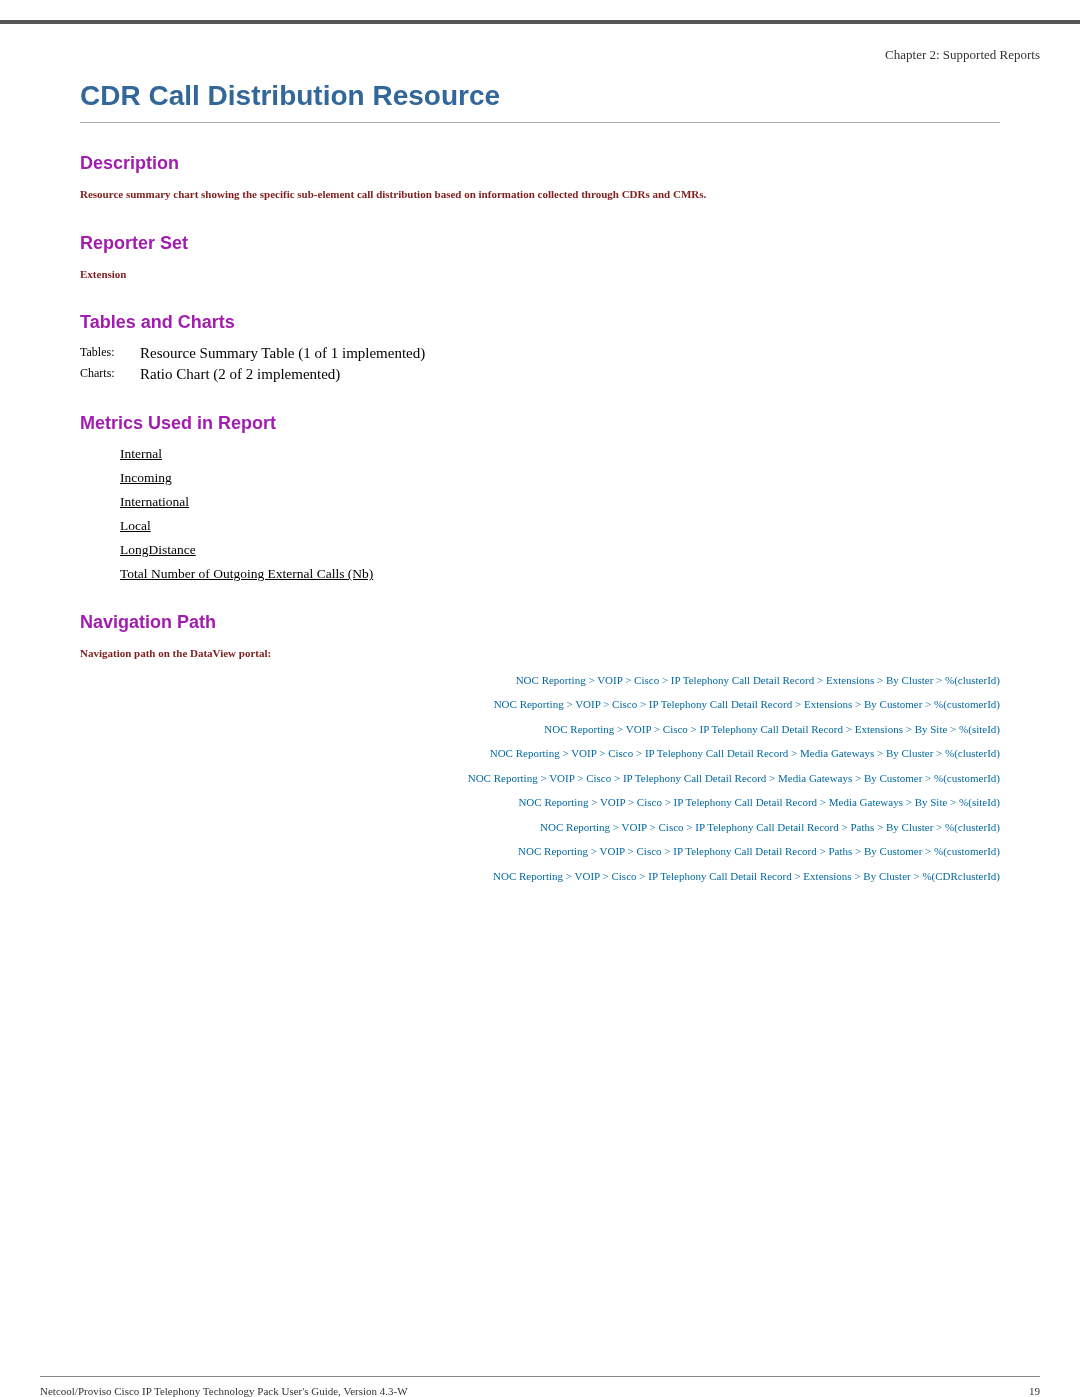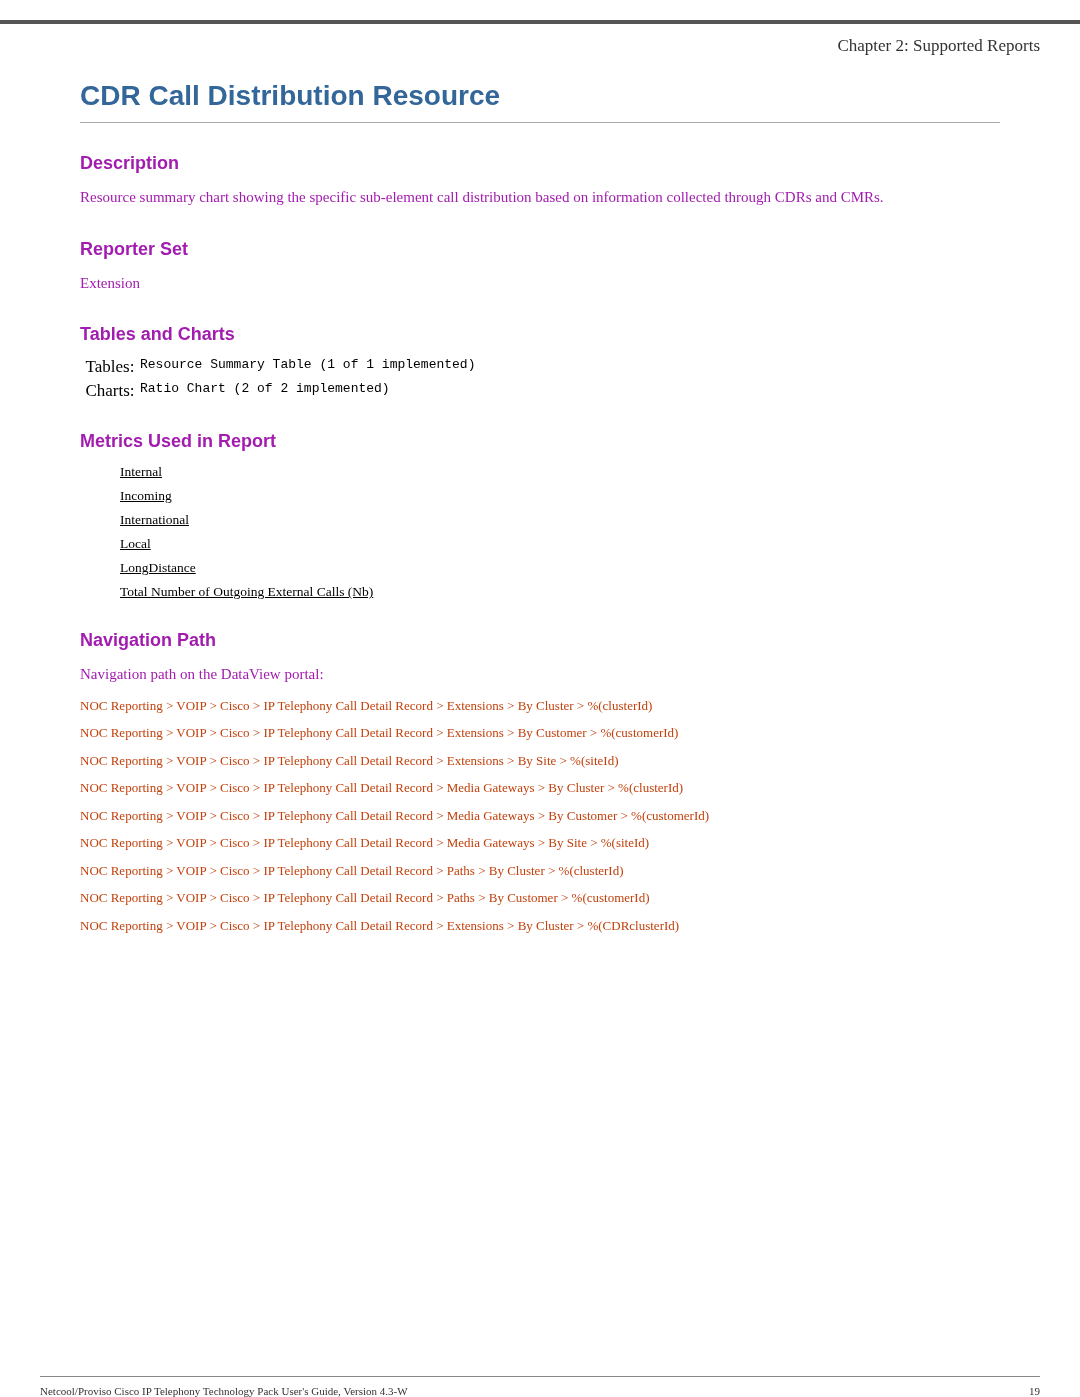--- a/index.html
+++ b/index.html
@@ -34,23 +34,23 @@
       position: absolute;
       top: 0;
       left: 0;
     }
 
     
     .header-area {
       position: absolute;
       top: 4px;
       right: 40px;
-      font-size: 17px;
+      font-size: 13px;
       color: #333;
-      padding-top: 12px;
+      padding-top: 23px;
     }
 
     
     .main-content {
       padding: 60px 80px 80px 80px;
       margin-top: 20px;
     }
 
     
     .page-title {
@@ -68,46 +68,48 @@
       font-family: "Arial", sans-serif;
       font-size: 18px;
       font-weight: bold;
       color: #a21caf;
       margin-top: 30px;
       margin-bottom: 12px;
     }
 
     
     .body-text {
-      font-size: 15px;
-      color: #a21caf;
+      font-size: 11px;
+      color: #7f1d1d;
       line-height: 1.5;
       margin-bottom: 6px;
+      font-weight: bold;
     }
 
     
     .metrics-list {
       margin-left: 40px;
       margin-top: 6px;
     }
 
     .metric-item {
       font-size: 13.5px;
       color: #000;
       text-decoration: underline;
       margin-bottom: 8px;
       display: block;
     }
 
     
     .nav-path-item {
-      font-size: 13px;
-      color: #c2410c;
+      font-size: 11px;
+      color: #0369a1;
       margin-bottom: 8px;
       line-height: 1.5;
+      text-align: right;
     }
 
     
     .footer-area {
       position: absolute;
       bottom: 0;
       left: 0;
       right: 0;
     }
 
@@ -128,27 +130,25 @@
     }
 
     .tables-charts-line {
       display: flex;
       gap: 0;
       margin-bottom: 4px;
     }
 
     .label-col {
       min-width: 60px;
-      font-size: 17px;
-      text-align: center;
+      font-size: 12px;
     }
 
     .value-col {
-      font-size: 13px;
-      font-family: Liberation Mono, monospace;
+      font-size: 15px;
     }
   </style>
 </head>
 <body>
 
 <div class="page-container">
 
   <div class="top-bar"></div>
 
   <div class="header-area">

